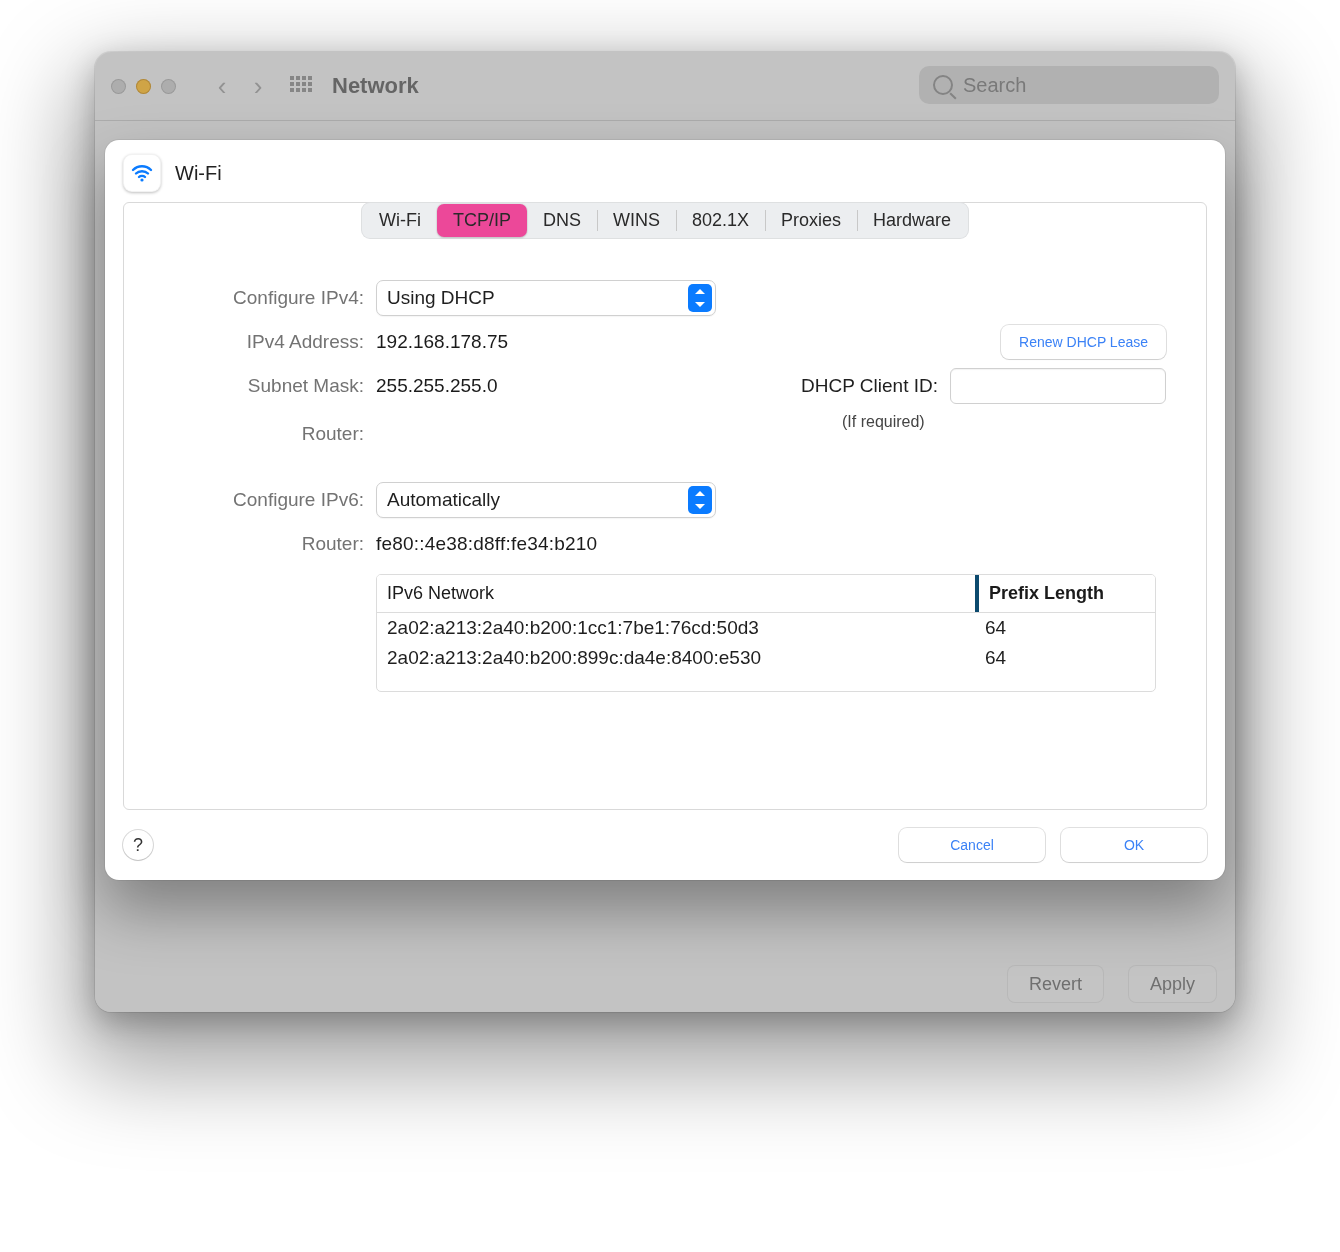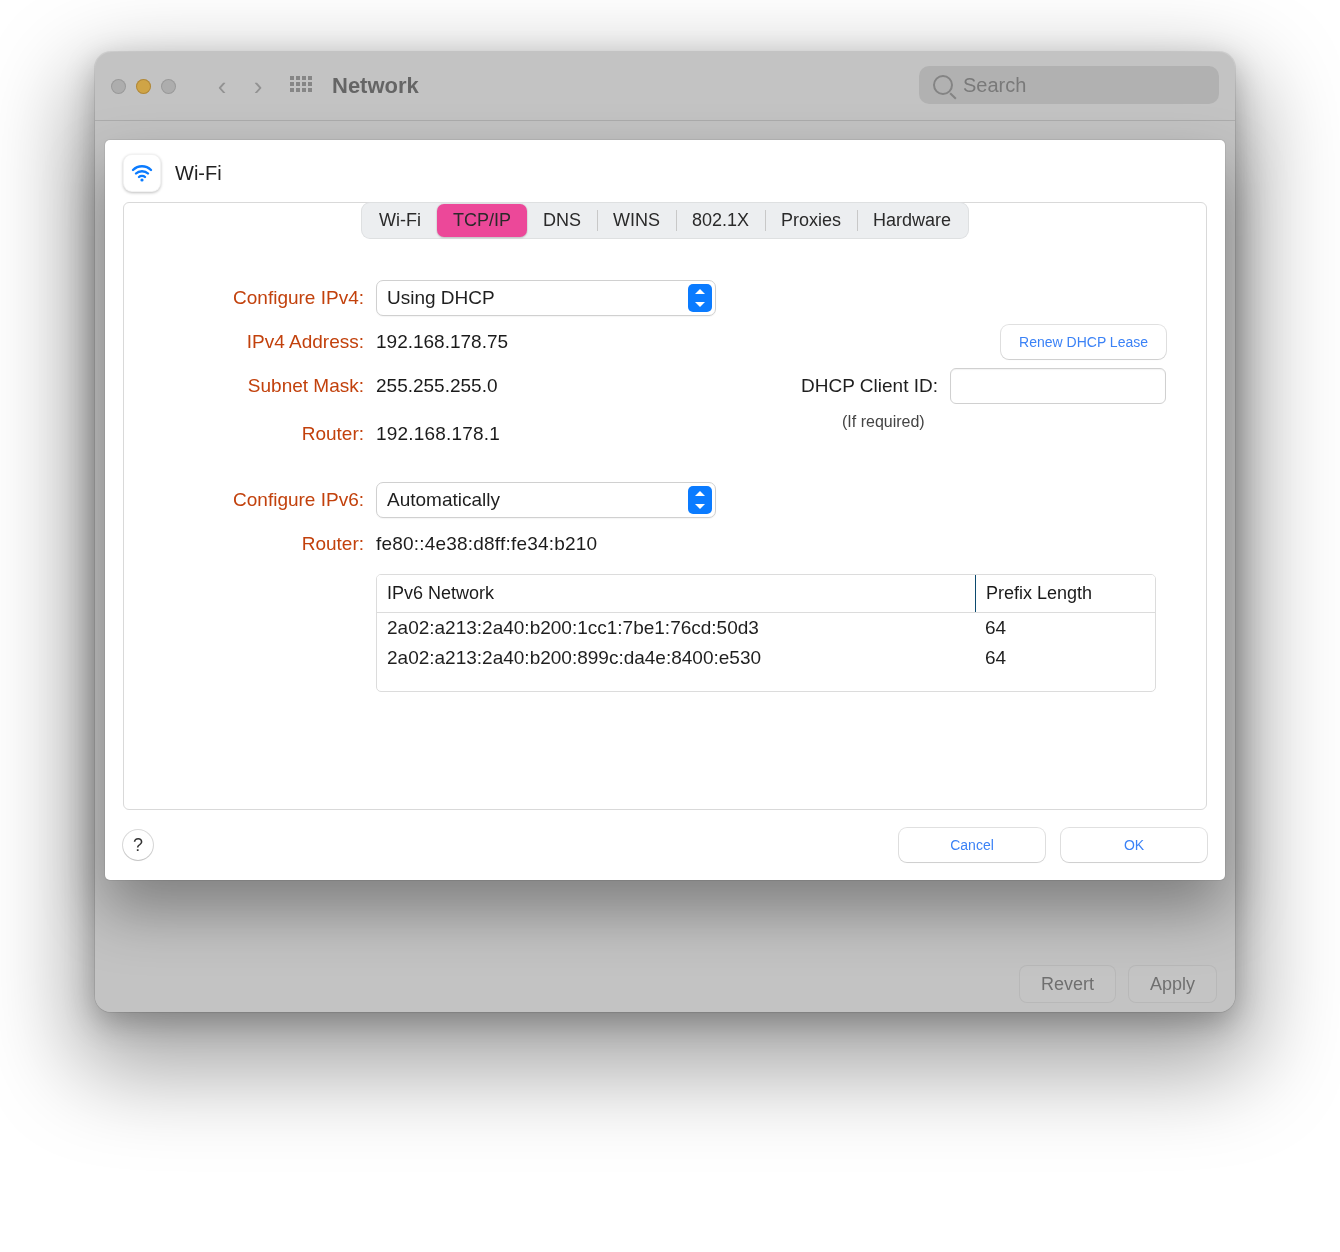--- a/index.html
+++ b/index.html
@@ -86,42 +86,42 @@
     content:""; position:absolute; width:8px;height:2px;background:#8a8a8a;
     bottom:-4px; right:-6px; transform:rotate(45deg);
   }
 
   .window-body{
     position: relative;
     height: calc(100% - 68px);
   }
   .bottom-bar{
     position:absolute; bottom:10px; right:18px;
-    display:flex; gap:12px;
+    display:flex; gap:24px;
   }
   .btn-flat{
     height:38px;
     padding:0 22px;
     border-radius:8px;
     background:#ededed;
     color:#6b6b6b;
     font-size:18px;
     display:flex; align-items:center; justify-content:center;
     box-shadow: inset 0 0 0 1px rgba(0,0,0,0.08);
   }
 
   
   .sheet {
     position: absolute;
     left: 105px;
     top: 140px;
     width: 1120px;
     height: 740px;
     background: #fff;
-    border-radius: 5px;
+    border-radius: 14px;
     box-shadow:
       0 0 0 1px rgba(0,0,0,0.06),
       0 30px 60px rgba(0,0,0,0.35);
     z-index: 5;
     display:flex;
     flex-direction:column;
     box-sizing:border-box;
   }
 
   .sheet-top{
@@ -186,21 +186,21 @@
     font-size:19px;
     color:#1f1f1f;
   }
   .row{
     display:grid;
     grid-template-columns: 200px 340px 1fr;
     column-gap:12px;
     align-items:center;
     min-height:44px;
   }
-  .lab{ text-align:right; color:#c2410c;}
+  .lab{ text-align:right; color:#737373;}
   .val{ color:#1b1b1b; }
   .select{
     height:34px;
     border:1px solid #d0d0d0;
     border-radius:7px;
     display:flex; align-items:center;
     padding:0 40px 0 10px;
     position:relative;
     background:#fff;
     box-shadow:0 1px 1px rgba(0,0,0,0.04);
@@ -264,21 +264,21 @@
     display:grid;
     grid-template-columns: 1fr 180px;
     background:#fff;
     border-bottom:1px solid #dcdcdc;
   }
   .th{
     padding:8px 10px;
     font-size:18px;
     color:#1b1b1b;
   }
-  .th + .th{ border-left:1px solid #0c4a6e;}
+  .th + .th{ border-left:4px solid #0c4a6e;font-weight:bold;}
   .tbody{
     padding-bottom:18px;
   }
   .trow{
     display:grid;
     grid-template-columns: 1fr 180px;
     gap: 24px;
   }
   .td{
     padding:4px 10px;
@@ -399,21 +399,20 @@
         <div class="row" style="min-height:24px;">
           <div></div>
             <div></div>
           <div class="rhs-cell" style="justify-content:center;">
             <div class="hint" style="width:210px;">(If required)</div>
           </div>
         </div>
 
         <div class="row router-row" style="margin-top:-20px;">
           <div class="lab">Router:</div>
-          <div class="val">192.168.178.1</div>
           <div></div>
         </div>
 
         <div style="height:22px;"></div>
 
         <div class="row">
           <div class="lab">Configure IPv6:</div>
           <div class="select">
             <span>Automatically</span>
             <div class="stepper"></div>

